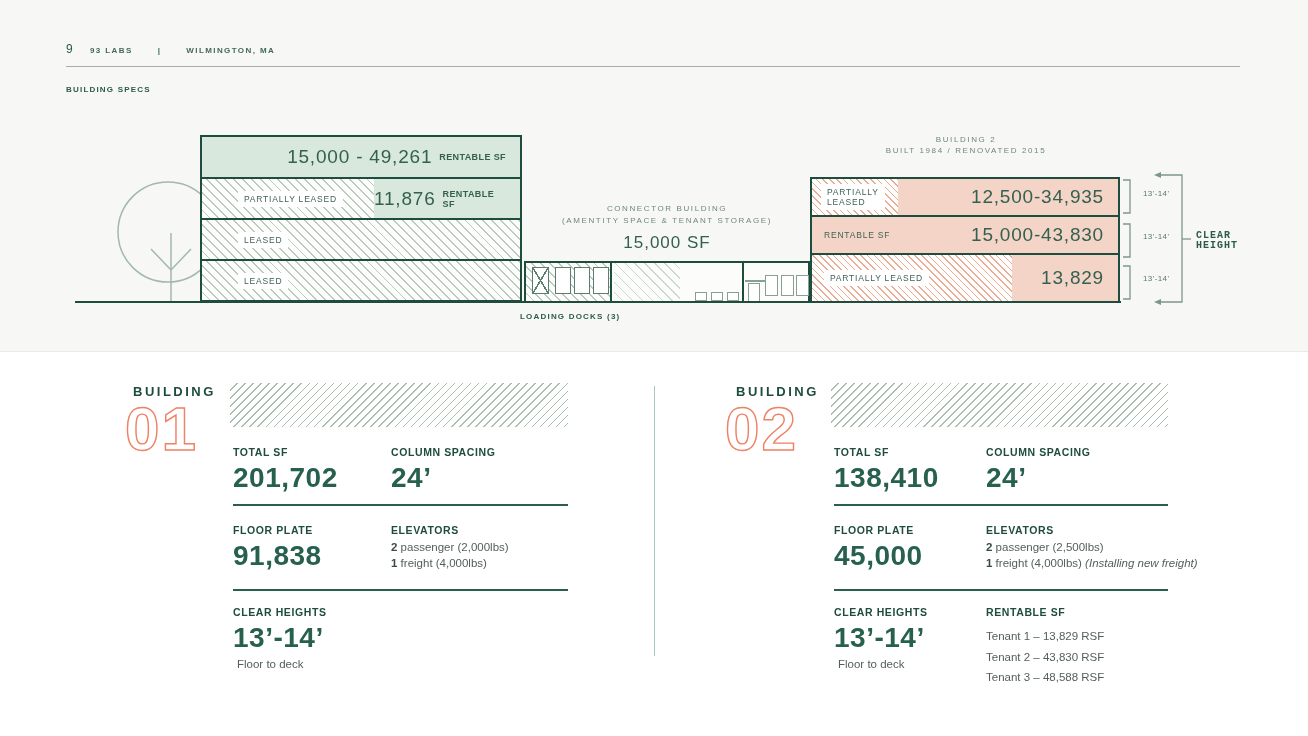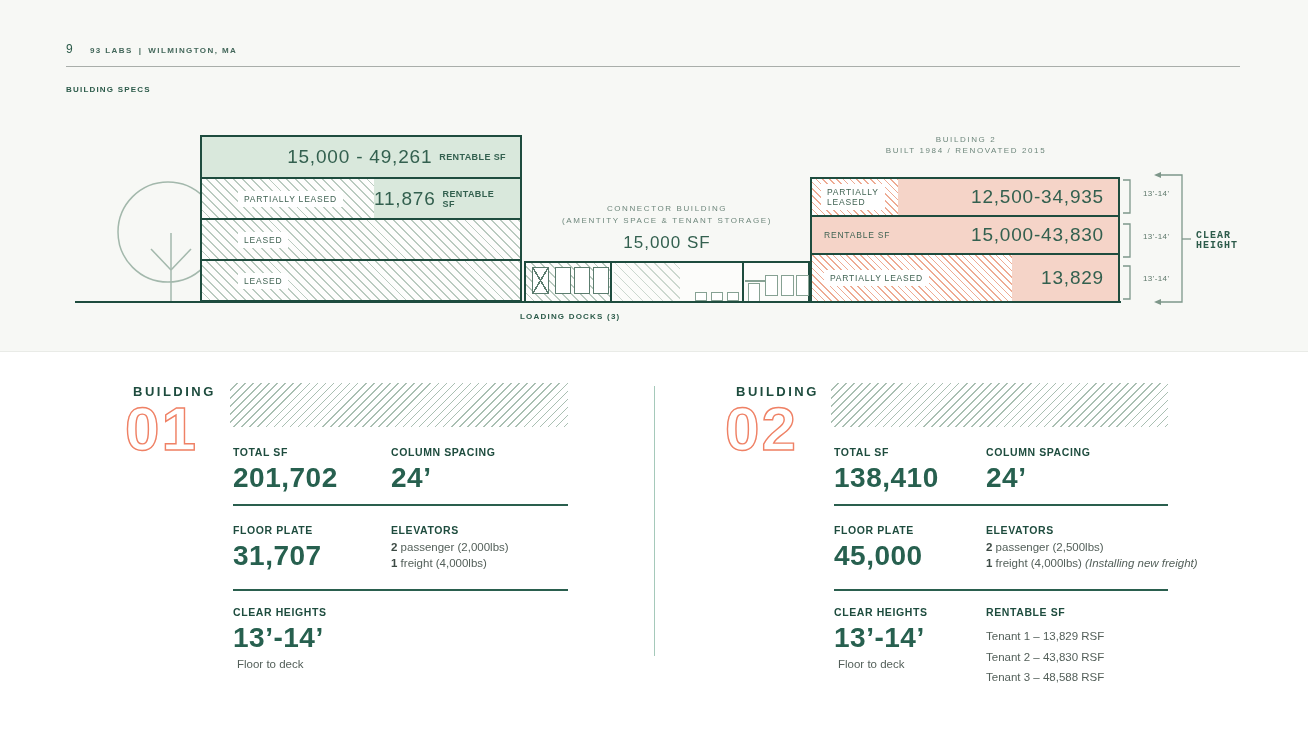--- a/index.html
+++ b/index.html
@@ -6,21 +6,21 @@
   html,body { background:#fff; }
   #page {
     position: relative; width: 1308px; height: 736px; overflow: hidden;
     font-family: "Liberation Sans", "DejaVu Sans", sans-serif;
     background:#ffffff;
   }
   .abs { position: absolute; }
   
   .topband { left:0; top:0; width:1308px; height:352px; background:#f7f8f5; border-bottom:1px solid #e9ebe7; }
   .pagenum { font-size:12px; color:#2c5b4a; }
-  .brandrow { display:flex; gap:6px; font-size:8px; font-weight:bold; letter-spacing:1.4px; color:#44685b; }
+  .brandrow { display:flex; gap:25px; font-size:8px; font-weight:bold; letter-spacing:1.4px; color:#44685b; }
   .rule { height:1px; background:#a9aeaa; }
   .seclabel { font-size:8px; font-weight:bold; letter-spacing:1.2px; color:#2c5b4a; }
   .diagcap { font-size:8px; letter-spacing:1.6px; color:#6e877c; line-height:11px; text-align:center; }
   
   .bldg { border:2px solid #1e4c3e; display:flex; flex-direction:column; }
   .floor { position:relative; display:flex; align-items:center; }
   .fb { border-bottom:2px solid #1e4c3e; }
   .greenfill { background:#d9e8dc; }
   .pinkfill { background:#f5d4c8; }
   .hatchG { background-color:#fdfdfc;
@@ -189,21 +189,21 @@
     </svg>
     <div class="abs stripHatch" style="left:107px; top:3px; width:338px; height:44px;"></div>
 
     <div class="abs lbl" style="left:110px; top:66px;">TOTAL SF</div>
     <div class="abs bigval" style="left:110px; top:82px;">201,702</div>
     <div class="abs lbl" style="left:268px; top:66px;">COLUMN SPACING</div>
     <div class="abs bigval" style="left:268px; top:82px;">24’</div>
     <div class="abs pdiv" style="left:110px; top:124px; width:335px;"></div>
 
     <div class="abs lbl" style="left:110px; top:144px;">FLOOR PLATE</div>
-    <div class="abs bigval" style="left:110px; top:160px;">31,707</div>
+    <div class="abs bigval" style="left:110px; top:160px;">91,838</div>
     <div class="abs lbl" style="left:268px; top:144px;">ELEVATORS</div>
     <div class="abs body" style="left:268px; top:159px;">
       <div><b>2</b> <span>passenger (2,000lbs)</span></div>
       <div><b>1</b> <span>freight (4,000lbs)</span></div>
     </div>
     <div class="abs pdiv" style="left:110px; top:209px; width:335px;"></div>
 
     <div class="abs lbl" style="left:110px; top:226px;">CLEAR HEIGHTS</div>
     <div class="abs bigval" style="left:110px; top:242px;">13’-14’</div>
     <div class="abs caption" style="left:114px; top:278px;">Floor to deck</div>

